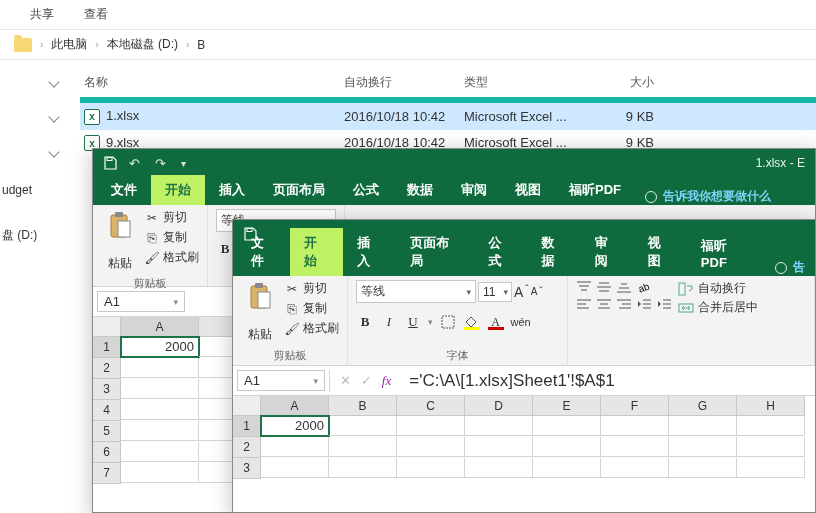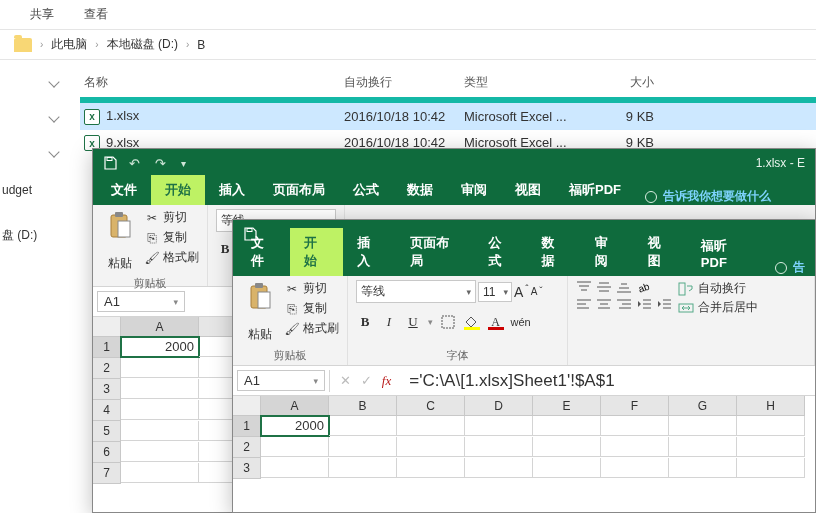--- a/index.html
+++ b/index.html
@@ -87,21 +87,21 @@
 .al svg { display: block; }
 .al-btns { display: flex; flex-direction: column; gap: 2px; font-size: 12px; }
 .wrap-ic, .merge-ic { width: 16px; height: 14px; display: inline-block; }
 
 
 .fxbar { display: flex; align-items: center; border-bottom: 1px solid #d4d4d4; background: #fff; }
 .namebox { width: 88px; border: 1px solid #c8c8c8; margin: 4px; padding: 2px 6px; font-size: 13px; display: flex; justify-content: space-between; align-items: center; }
 .namebox .dd { font-size: 9px; color: #888; }
 .fx-sep { width: 1px; background: #d4d4d4; height: 22px; }
 .fx-btns { display: flex; gap: 10px; padding: 0 10px; color: #999; font-size: 13px; align-items: center; }
-.fx-lbl { font-style: italic; font-family: "Times New Roman"; color: #b91c1c; }
+.fx-lbl { font-style: italic; font-family: "Times New Roman"; color: #a21caf; }
 .fx-input { flex: 1; padding: 2px 8px; font-size: 17px; color: #333; }
 
 
 .grid { background: #fff; }
 .grid-row { display: flex; }
 .gh { background: #e6e6e6; border-right: 1px solid #c8c8c8; border-bottom: 1px solid #c8c8c8; font-size: 12px; color: #333; text-align: center; }
 .gh.corner { width: 28px; height: 20px; background: #eee; }
 .gh.col { height: 20px; line-height: 20px; }
 .gh.row { width: 28px; line-height: 20px; }
 .gh.active { background: #d5d5d5; }

